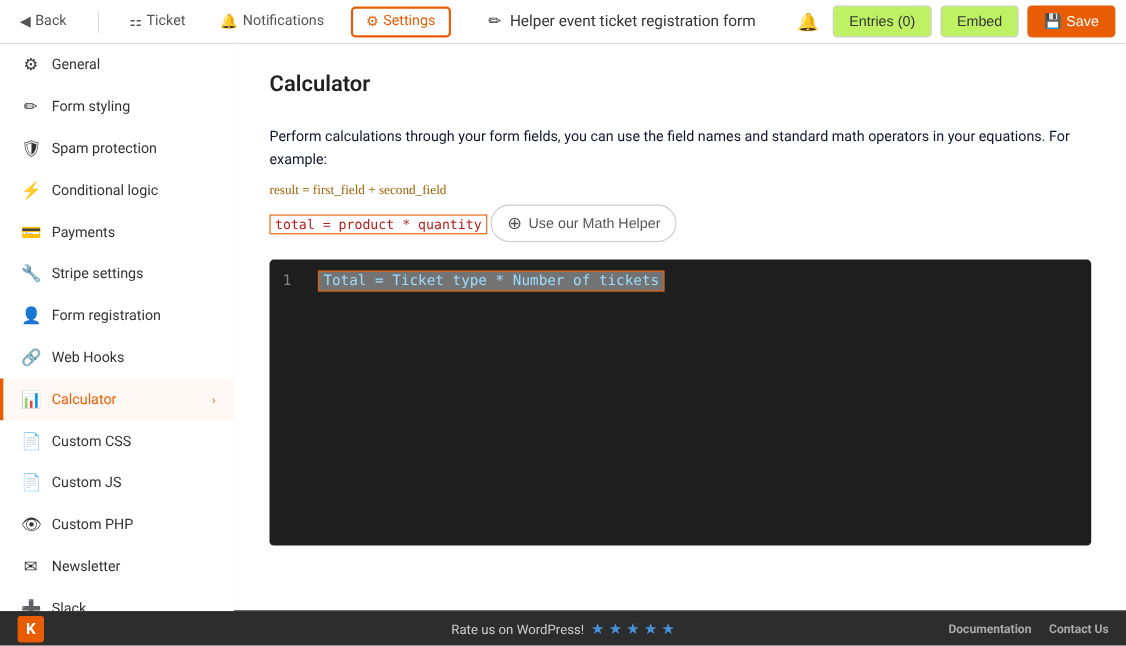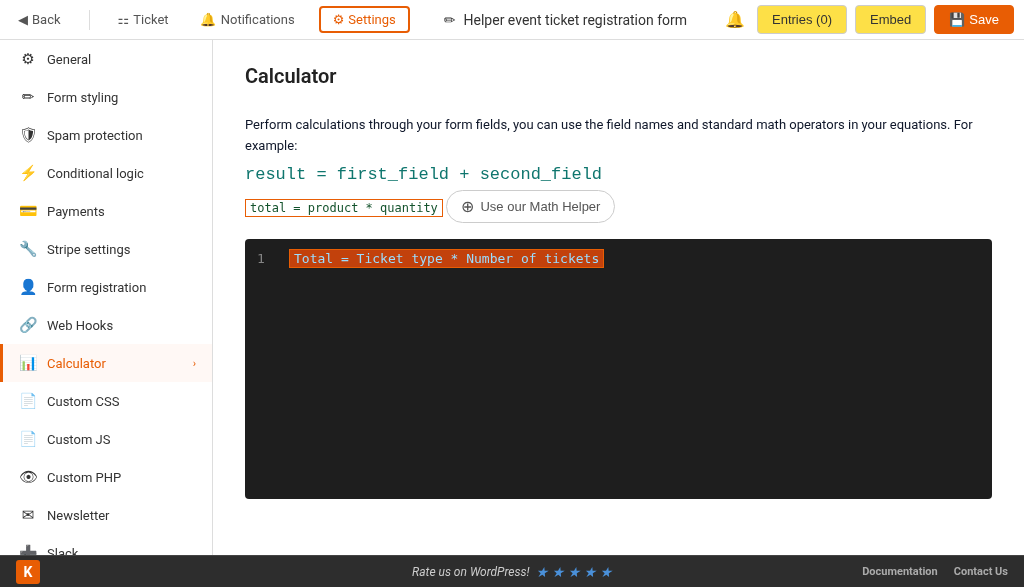--- a/index.html
+++ b/index.html
@@ -10,21 +10,21 @@
       display: flex; align-items: center; height: 40px; background: #fff;
       border-bottom: 1px solid #ddd; padding: 0 10px; gap: 4px;
     }
     .topbar-left { display: flex; align-items: center; gap: 16px; }
     .topbar-nav { display: flex; align-items: center; gap: 4px; color: #555; font-size: 13px; cursor: pointer; padding: 4px 8px; }
     .topbar-settings { display: flex; align-items: center; gap: 4px; color: #e85d04; font-size: 13px; cursor: pointer; padding: 4px 12px; border: 2px solid #e85d04; border-radius: 4px; }
     .topbar-center { flex: 1; display: flex; align-items: center; justify-content: center; gap: 8px; font-size: 14px; color: #333; }
     .topbar-right { display: flex; align-items: center; gap: 8px; }
     .topbar-btn { display: flex; align-items: center; gap: 4px; padding: 6px 14px; border-radius: 4px; font-size: 13px; cursor: pointer; border: 1px solid #ddd; background: #fff; color: #333; }
     .topbar-btn.primary { background: #e85d04; color: #fff; border-color: #e85d04; }
-    .topbar-btn.outline { background: #fde047; color: #333; border: 1px solid #ccc; }
+    .topbar-btn.outline { background: #bef264; color: #333; border: 1px solid #ccc; }
     .bell-icon { font-size: 16px; cursor: pointer; color: #555; padding: 4px; }
     .divider-v { width: 1px; height: 20px; background: #ddd; margin: 0 4px; }
 
     
     .layout { display: flex; height: calc(587px - 40px - 32px); }
 
     
     .sidebar { width: 213px; background: #fff; border-right: 1px solid #ddd; overflow-y: auto; flex-shrink: 0; }
     .sidebar-item {
       display: flex; align-items: center; gap: 10px;
@@ -32,22 +32,22 @@
       border-left: 3px solid transparent;
     }
     .sidebar-item.active { color: #e85d04; border-left: 3px solid #e85d04; background: #fff8f5; }
     .sidebar-item .icon { width: 18px; text-align: center; font-size: 15px; flex-shrink: 0; }
     .sidebar-item .chevron { margin-left: auto; font-size: 11px; color: #e85d04; }
 
     
     .main { flex: 1; padding: 24px 32px; overflow-y: auto; background: #fff; }
     .page-title { font-size: 20px; font-weight: 600; color: #222; margin-bottom: 12px; }
     .description { font-size: 13px; color: #0f172a; line-height: 1.6; margin-bottom: 8px; margin-top: 27px; }
-    .code-example { font-family: Liberation Mono, monospace; font-size: 17px; color: #0f766e; margin-bottom: 6px; }
-    .code-highlight { display: inline-block; background: #fff; border: 1px solid #e85d04; padding: 1px 4px; font-family: monospace; font-size: 12px; color: #14532d; margin-bottom: 8px; }
+    .code-example { font-family: Liberation Serif, serif; font-size: 12px; color: #a16207; margin-bottom: 6px; }
+    .code-highlight { display: inline-block; background: #fff; border: 1px solid #e85d04; padding: 1px 4px; font-family: monospace; font-size: 12px; color: #b91c1c; margin-bottom: 8px; }
     .description2 { font-size: 13px; color: #555; line-height: 1.6; margin-bottom: 16px; }
     .math-helper-btn {
       display: inline-flex; align-items: center; gap: 6px;
       border: 1px solid #ccc; border-radius: 20px; padding: 6px 14px;
       font-size: 13px; color: #555; cursor: pointer; margin-bottom: 16px;
       background: #fff;
     }
 
     
     .code-editor {
@@ -58,21 +58,21 @@
     .code-line { display: flex; gap: 16px; }
     .line-number { color: #858585; min-width: 16px; user-select: none; }
     .code-content { color: #d4d4d4; }
 
     
     .footer {
       height: 32px; background: #2d2d2d; display: flex; align-items: center;
       justify-content: center; position: relative;
       border-top: 1px solid #444;
     }
-    .footer-center { color: #ccc; font-size: 12px; display: flex; align-items: center; gap: 6px; font-style: italic; }
+    .footer-center { color: #ccc; font-size: 12px; display: flex; align-items: center; gap: 6px; }
     .footer-stars { color: #4a90d9; font-size: 14px; }
     .footer-right { position: absolute; right: 16px; display: flex; gap: 16px; font-weight: bold; }
     .footer-link { color: #aaa; font-size: 11px; cursor: pointer; text-decoration: none; }
     .footer-left { position: absolute; left: 16px; }
     .k-logo { background: #e85d04; color: #fff; font-weight: bold; width: 24px; height: 24px; border-radius: 3px; display: flex; align-items: center; justify-content: center; font-size: 14px; }
   </style>
 </head>
 <body>
 
 <div class="topbar">
@@ -187,21 +187,21 @@
 
     <button class="math-helper-btn">
       <span style="font-size:16px; color:#555;">⊕</span>
       <span>Use our Math Helper</span>
     </button>
 
     <div class="code-editor">
       <div class="code-line">
         <span class="line-number">1</span>
         <span class="code-content">
-          <span style="background:#c2410c; border:1px solid #e85d04; padding:1px 4px; color:#9cdcfe;">Total = Ticket type * Number of tickets</span>
+          <span style="background:#737373; border:1px solid #e85d04; padding:1px 4px; color:#9cdcfe;">Total = Ticket type * Number of tickets</span>
         </span>
       </div>
     </div>
   </div>
 </div>
 
 <div class="footer">
   <div class="footer-left">
     <div class="k-logo">K</div>
   </div>

